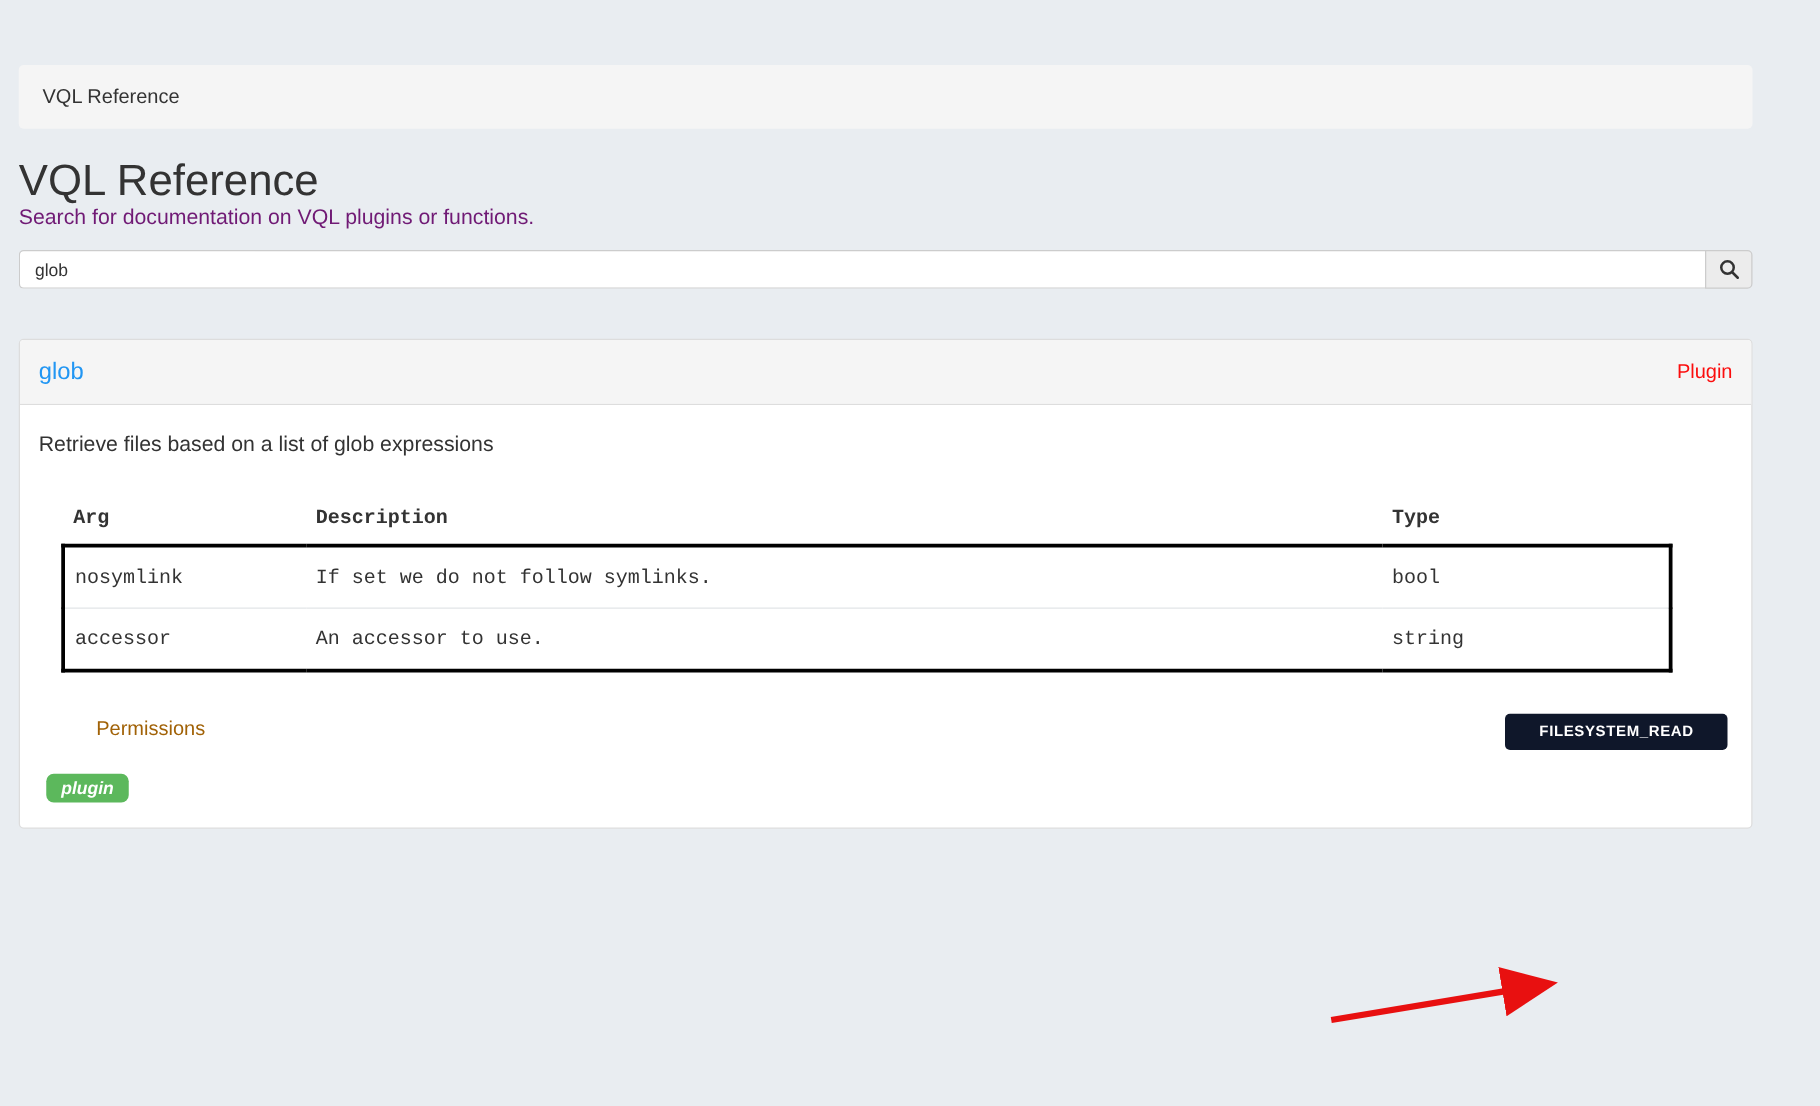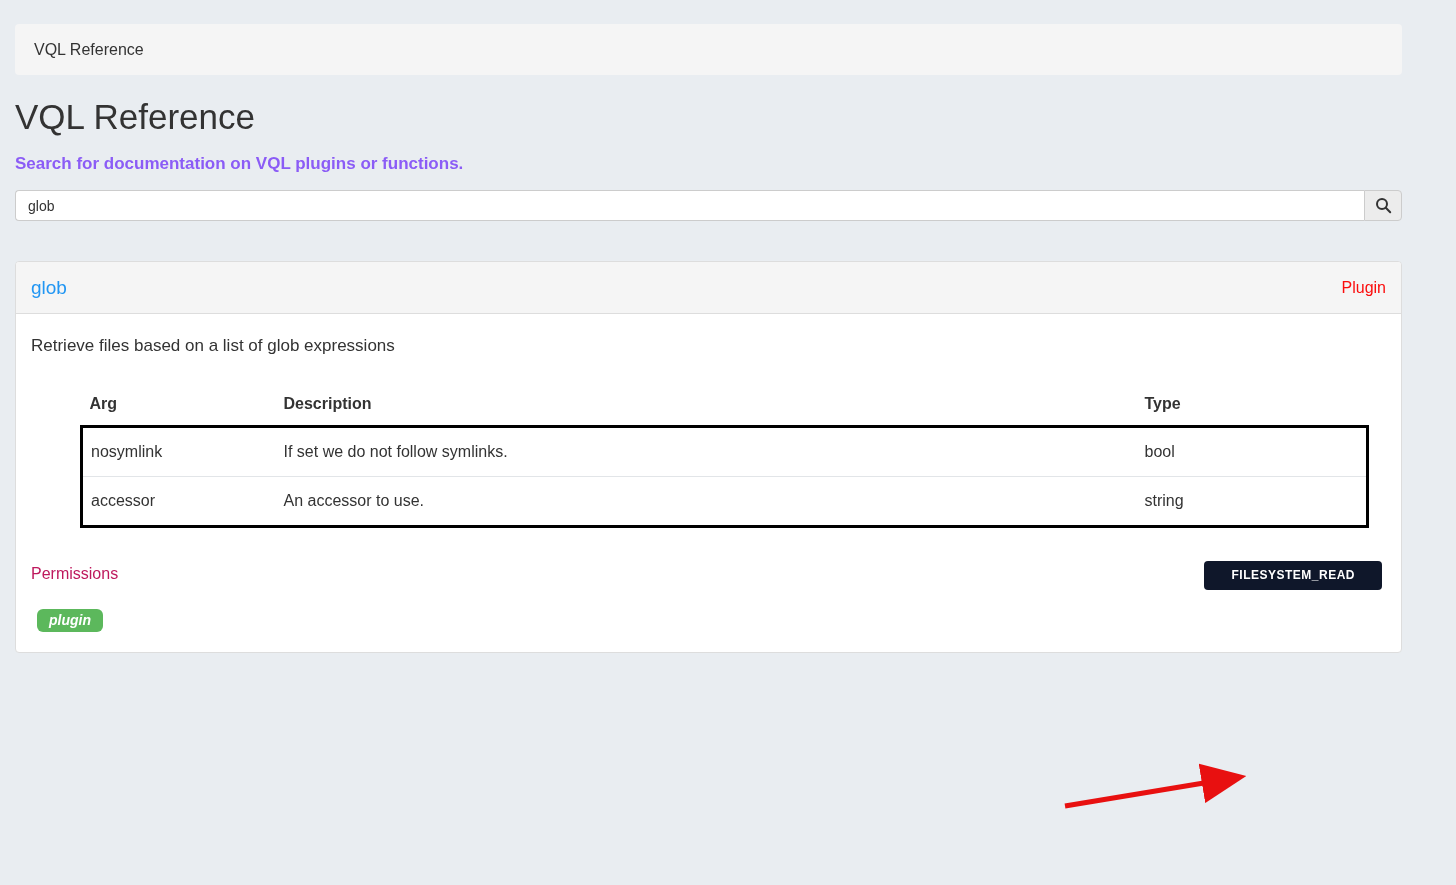--- a/index.html
+++ b/index.html
@@ -3,21 +3,21 @@
 <meta charset="utf-8">
 <style>
   * { box-sizing: border-box; margin: 0; padding: 0; }
   html, body { width: 1456px; height: 885px; overflow: hidden; }
   body {
     background: #e9edf1;
     font-family: "Liberation Sans", sans-serif;
     color: #333;
   }
   .container {
-    padding-top: 24px;
+    padding-top: 52px;
     margin-left: 15px;
     width: 1387px;
   }
   
   .breadcrumb {
     background: #f5f5f5;
     border-radius: 4px;
     padding: 15px 19px;
     font-size: 16px;
     line-height: 21px;
@@ -25,25 +25,24 @@
   }
   
   h1.page-title {
     margin-top: 24px;
     font-size: 35px;
     font-weight: 400;
     line-height: 35px;
     color: #333;
   }
   .subtitle {
-    margin-top: 20px;
+    margin-top: 2px;
     font-size: 17px;
     line-height: 19px;
-    color: #8b5cf6;
-    font-weight: bold;
+    color: #701a75;
   }
   
   .search-group {
     margin-top: 17px;
     display: flex;
     height: 31px;
     width: 100%;
   }
   .search-input {
     flex: 1;
@@ -100,24 +99,25 @@
     padding: 20px 15px 20px 15px;
     position: relative;
   }
   .plugin-description {
     font-size: 17px;
     line-height: 24px;
     color: #333;
   }
   
   table.args-table {
-    margin: 25px 33px 0 49px;
+    margin: 25px 33px 0 18px;
     width: calc(100% - 66px);
     border-collapse: collapse;
     table-layout: fixed;
+    font-family: Liberation Mono, monospace;
   }
   .args-table th {
     text-align: left;
     font-size: 16px;
     font-weight: bold;
     line-height: 20px;
     padding: 11px 8px;
     color: #333;
   }
   .args-table col.c-arg  { width: 194px; }
@@ -136,21 +136,21 @@
   .args-table tbody tr + tr td {
     border-top: 1px solid #e2e5e8;
   }
   
   .permissions-row {
     margin: 36px 0 0 0;
     position: relative;
     font-size: 16px;
     line-height: 19px;
   }
-  .permissions-label { color: #be185d; }
+  .permissions-label { color: #a16207; margin-left: 46px; }
   .perm-badge {
     position: absolute;
     right: 4px;
     top: -3px;
     background: #0f172a;
     color: #fff;
     font-size: 12px;
     font-weight: bold;
     letter-spacing: 0.5px;
     padding: 5px 27px;

